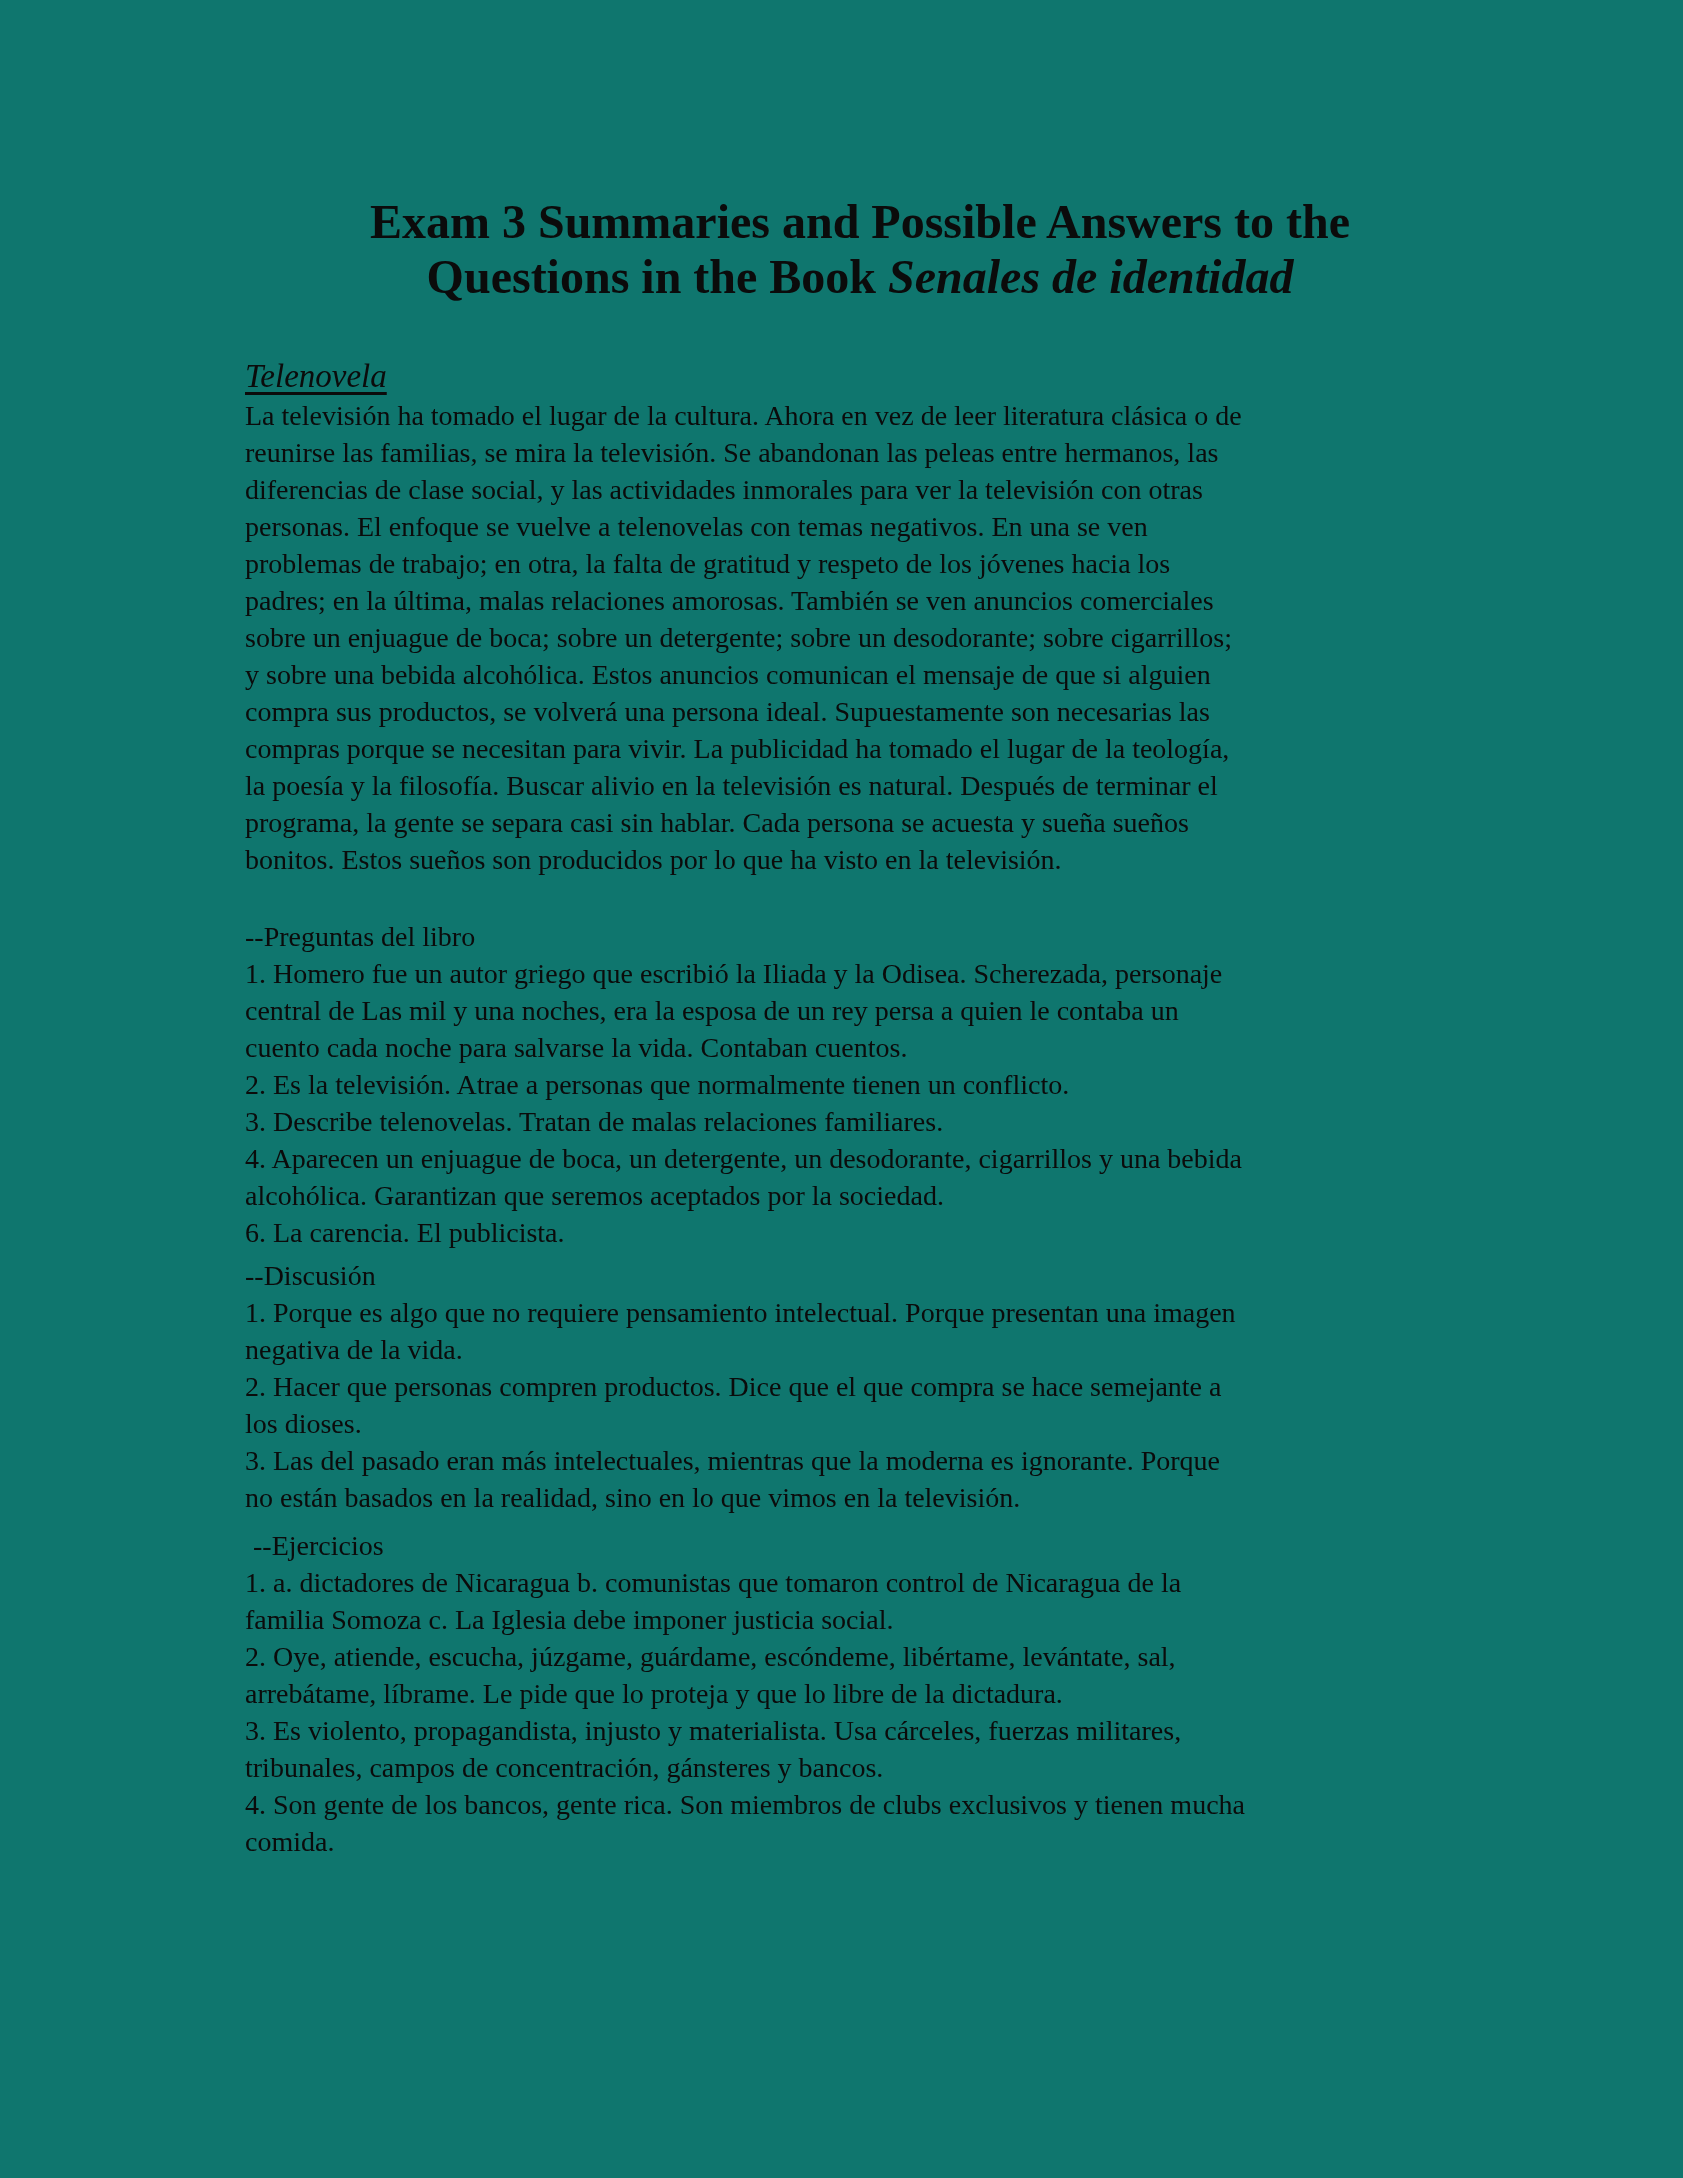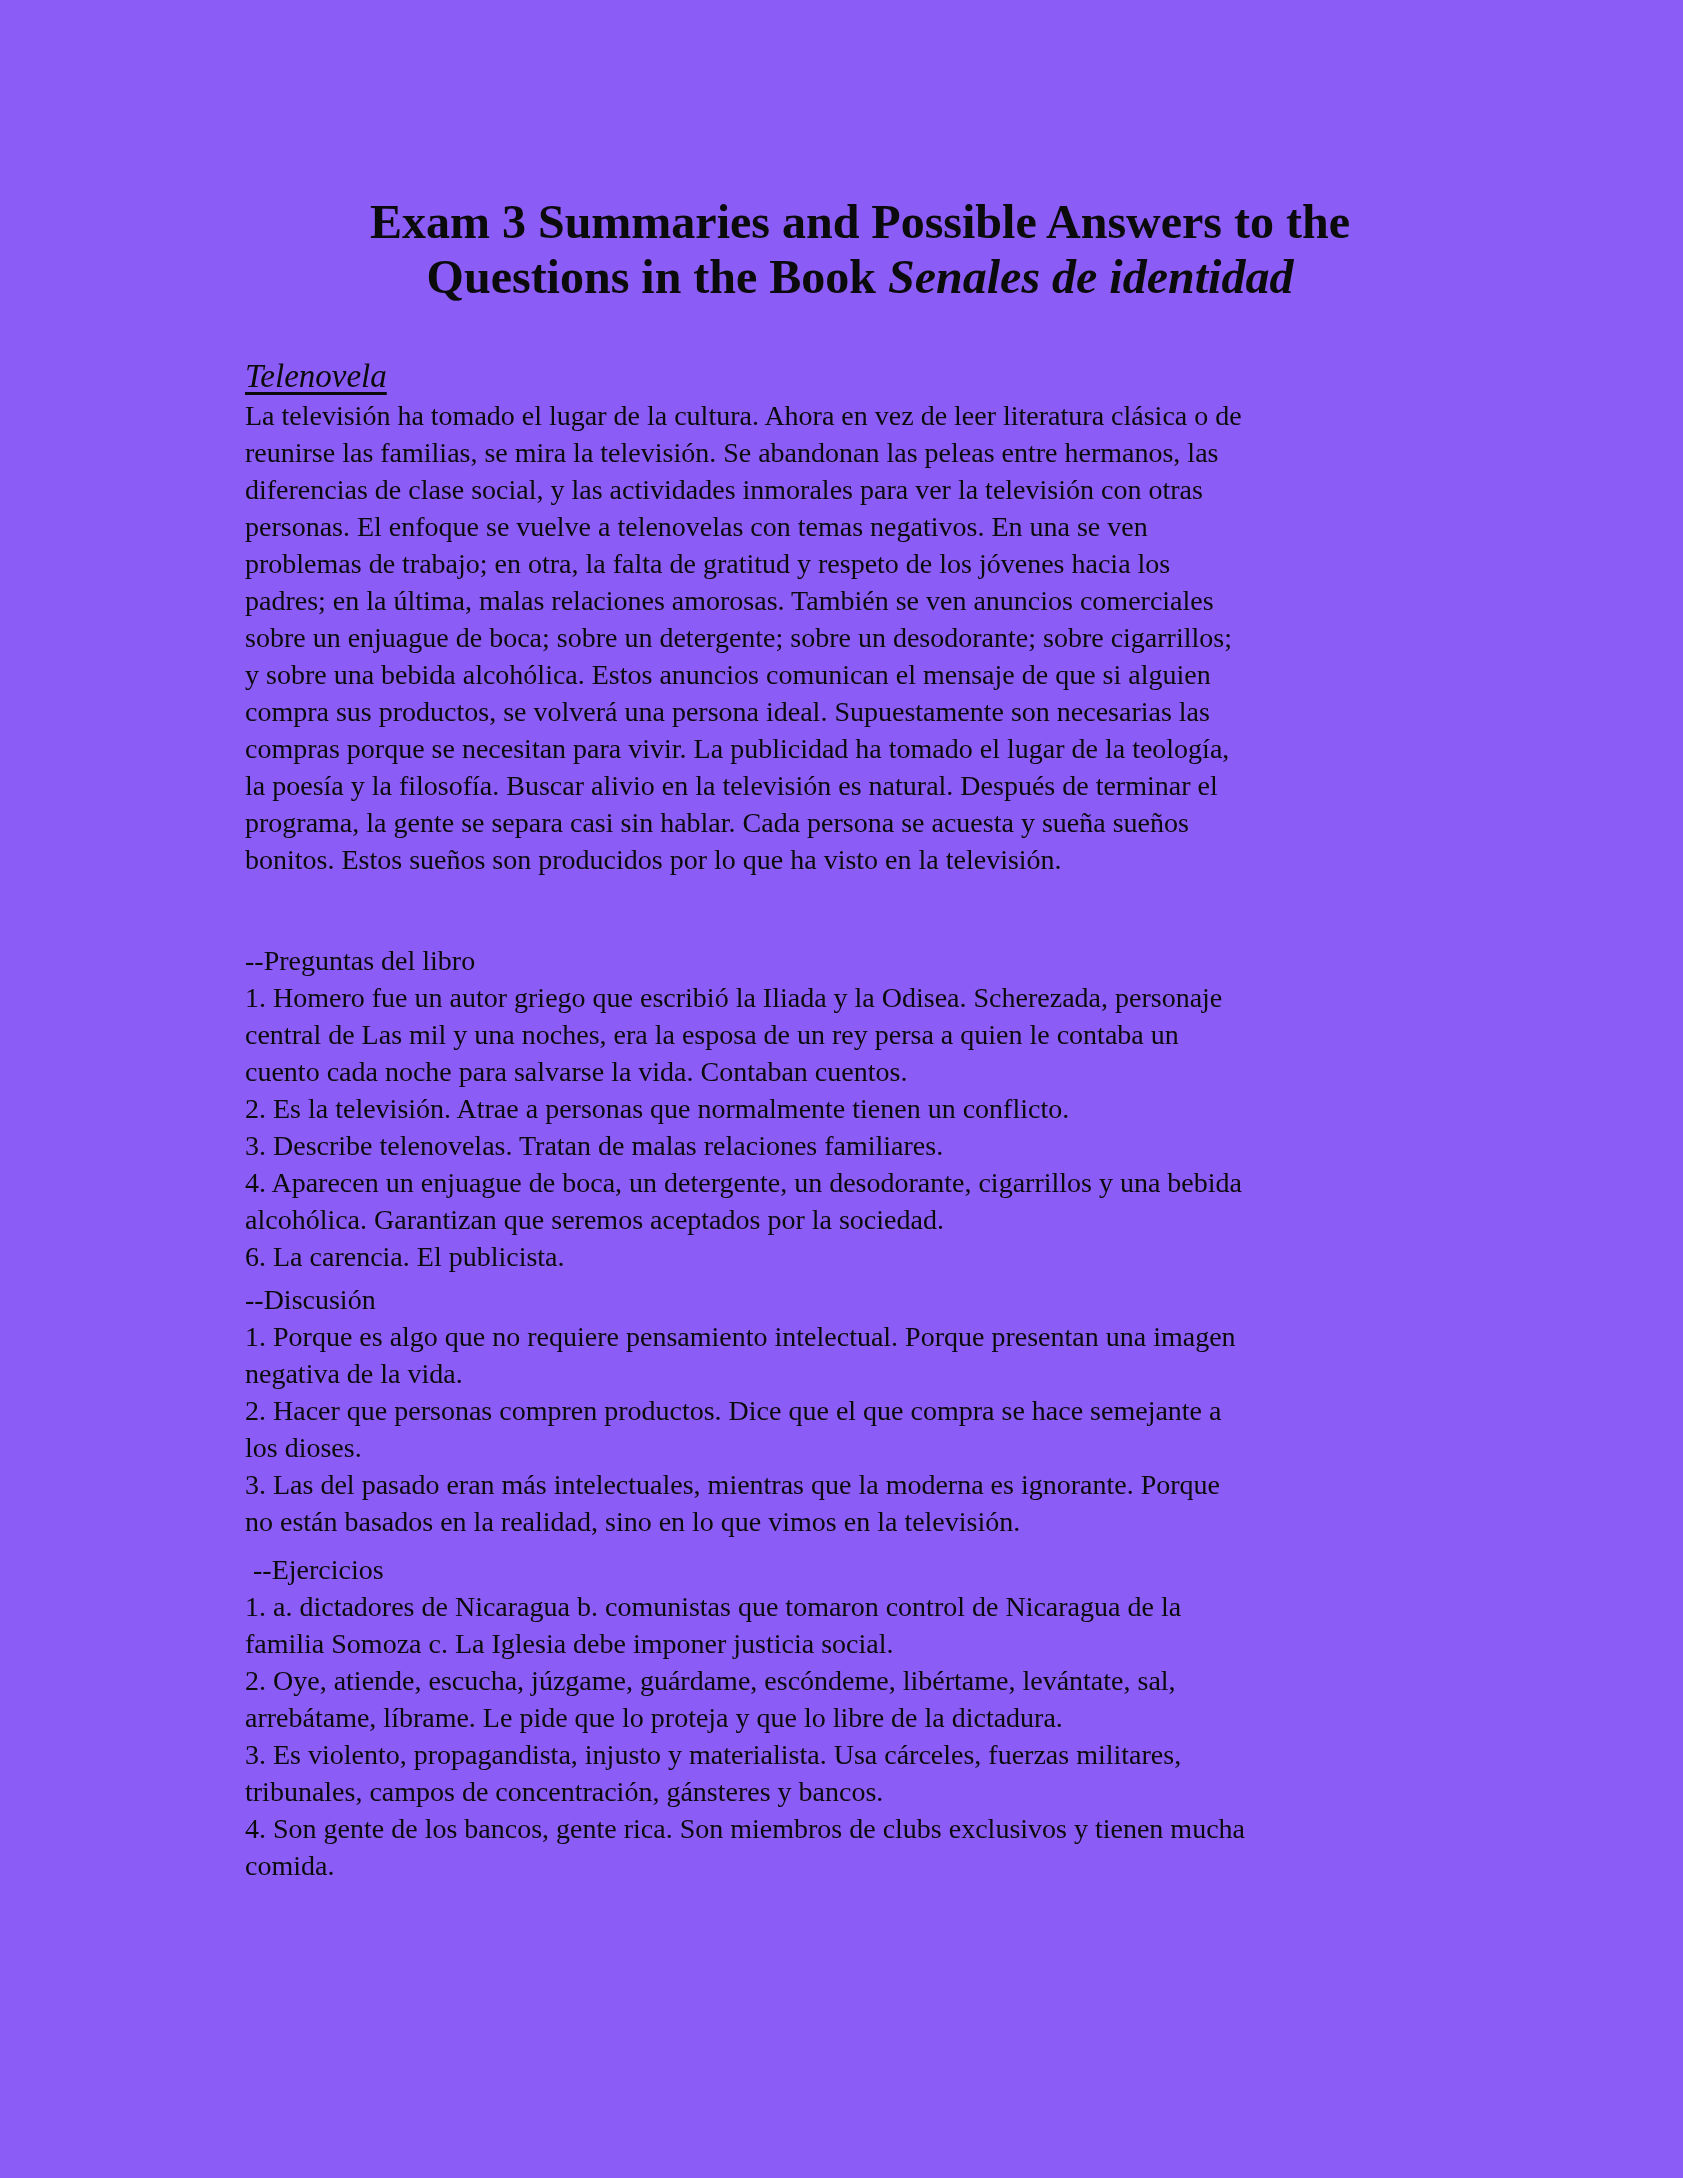--- a/index.html
+++ b/index.html
@@ -1,21 +1,21 @@
 <!DOCTYPE html>
 <html><head>
 <meta charset="utf-8">
 <style>
   * { margin:0; padding:0; box-sizing:border-box; }
   html,body { background:#ffffff; }
   .page {
     position:relative;
     width:1683px;
     height:2178px;
-    background:#8b5cf6;
+    background:#0f766e;
     color:#0b0b0b;
     font-family:"Liberation Serif","DejaVu Serif",serif;
     overflow:hidden;
   }
   .content { padding:194px 208px 0 245px; }
 
   .doc-title {
     font-size:48px;
     line-height:55px;
     font-weight:bold;
@@ -36,21 +36,21 @@
     text-decoration-thickness:3px;
     text-underline-offset:5px;
   }
 
   .body-block {
     font-size:28px;
     line-height:37px;
     white-space:pre-line;
   }
   .summary { }
-  .label-preguntas { margin-top:64px; }
+  .label-preguntas { margin-top:40px; }
   .label-discusion { margin-top:6px; }
 
   .h-oye {
     margin-top:36px;
     font-size:33px;
     line-height:46px;
     font-weight:bold;
   }
   .h-oye .hd {
     text-decoration:underline;

